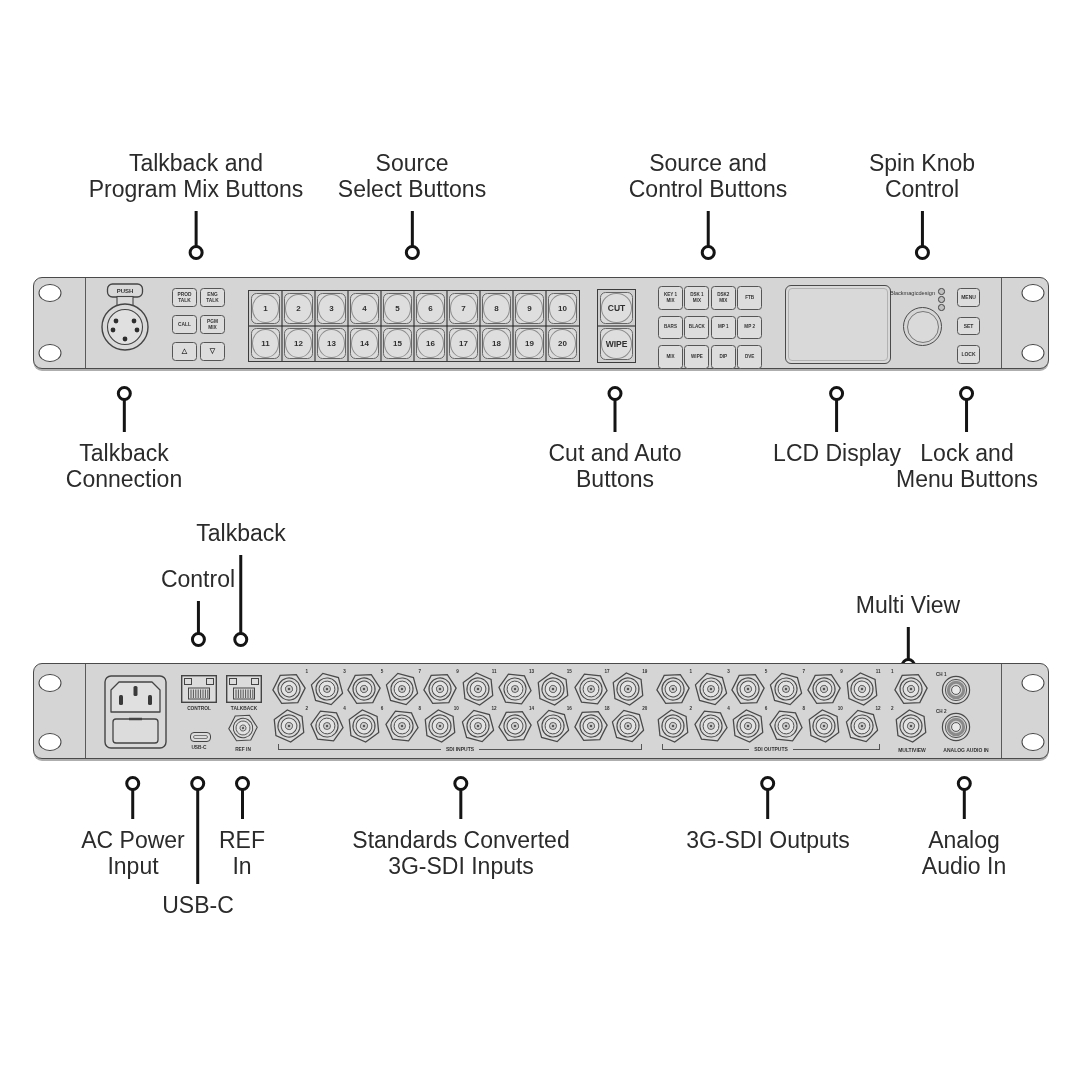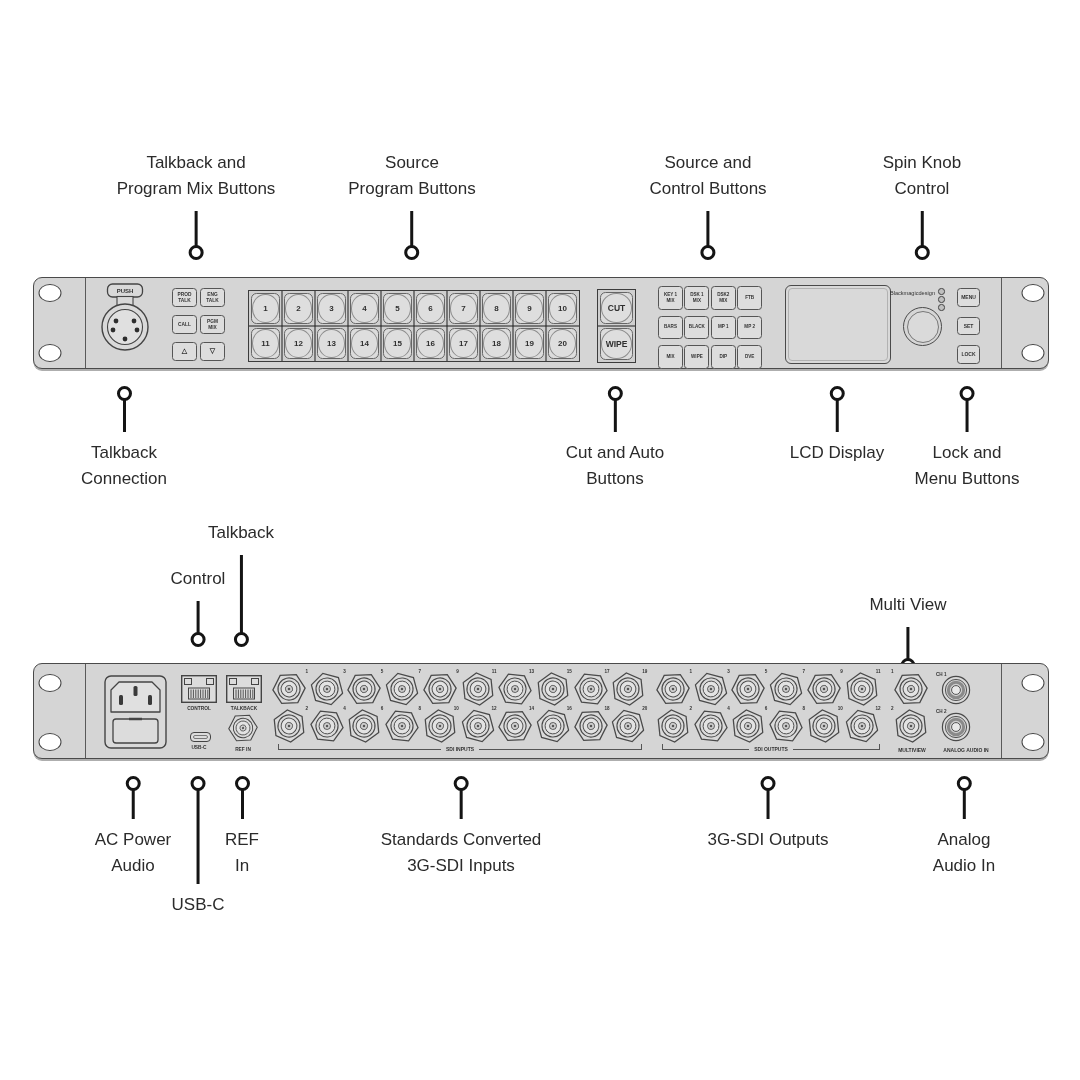--- a/index.html
+++ b/index.html
@@ -1,21 +1,21 @@
 <!DOCTYPE html>
 <html><head>
 <meta charset="utf-8">
 <style>
   html,body{margin:0;padding:0;background:#fff;}
   .canvas{position:relative;width:1080px;height:1080px;background:#ffffff;overflow:hidden;
           font-family:"Liberation Sans", sans-serif;}
 
   
   .callout{position:absolute;transform:translateX(-50%);display:flex;flex-direction:column;align-items:center;}
-  .co-txt{font-size:17px;line-height:26px;color:#2b2b2b;text-align:center;white-space:nowrap;}
+  .co-txt{font-size:23px;line-height:26px;color:#2b2b2b;text-align:center;white-space:nowrap;}
   .co-txt span{display:block;}
   .co-stem{width:3px;background:#141414;display:block;}
   .co-dot{width:9px;height:9px;border:3px solid #141414;border-radius:50%;background:#fff;display:block;}
   .co-down .co-stem{margin-top:9px;}
   .co-down .co-dot{margin-top:-2px;}
   .co-up .co-stem{margin-top:-2px;}
   .co-up .co-txt{margin-top:8px;}
 
   
   .panel{position:absolute;left:33px;width:1014px;background:#d5d5d5;border:1.6px solid #4a4a4a;
@@ -98,21 +98,21 @@
     <div class="co-txt">
       <span>Talkback and</span>
       <span>Program Mix Buttons</span>
     </div>
     <i class="co-stem" style="height:36px"></i>
     <i class="co-dot"></i>
   </div>
   <div class="callout co-down" style="left:412px;top:150px">
     <div class="co-txt">
       <span>Source</span>
-      <span>Program Buttons</span>
+      <span>Select Buttons</span>
     </div>
     <i class="co-stem" style="height:36px"></i>
     <i class="co-dot"></i>
   </div>
   <div class="callout co-down" style="left:708px;top:150px">
     <div class="co-txt">
       <span>Source and</span>
       <span>Control  Buttons</span>
     </div>
     <i class="co-stem" style="height:36px"></i>
@@ -848,21 +848,21 @@
     </div>
     <span class="group-label" style="left:850px;top:83px;width:56px">MULTIVIEW</span>
     <span class="group-label" style="left:892px;top:83px;width:80px">ANALOG AUDIO IN</span>
   </div>
 
   <div class="callout co-up" style="left:133px;top:776px">
     <i class="co-dot"></i>
     <i class="co-stem" style="height:30px"></i>
     <div class="co-txt">
       <span>AC Power</span>
-      <span>Audio</span>
+      <span>Input</span>
     </div>
   </div>
   <div class="callout co-up" style="left:198px;top:776px">
     <i class="co-dot"></i>
     <i class="co-stem" style="height:95px"></i>
     <div class="co-txt">
       <span>USB-C</span>
     </div>
   </div>
   <div class="callout co-up" style="left:242px;top:776px">

